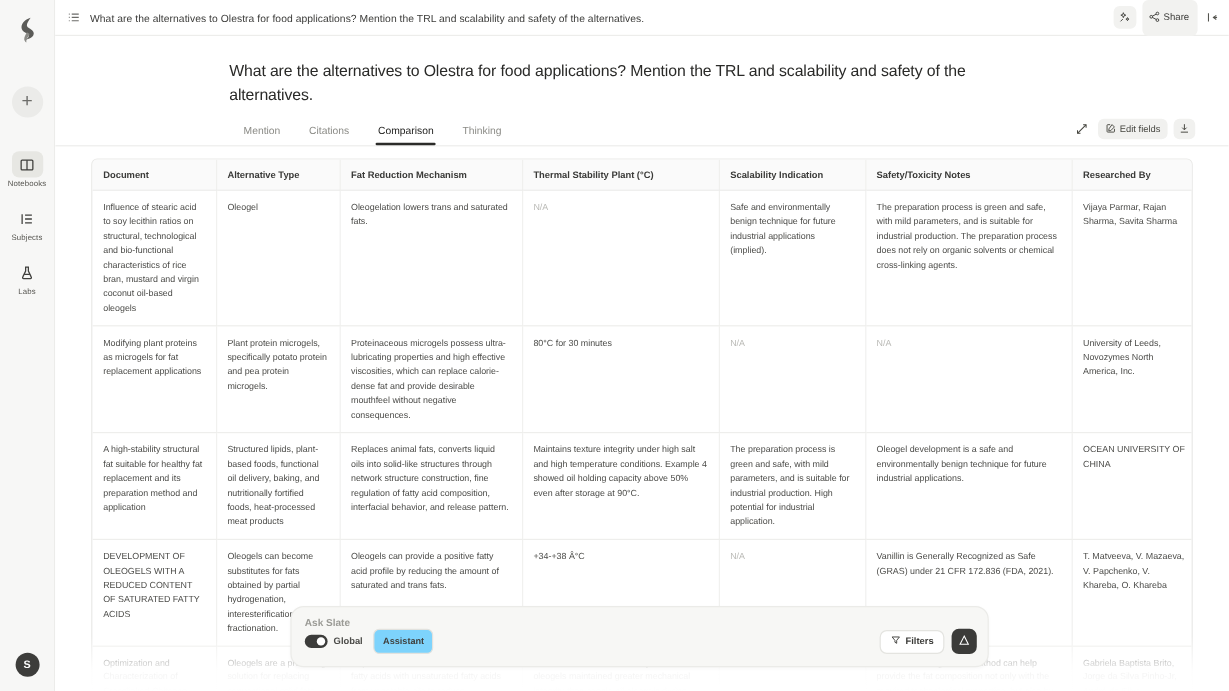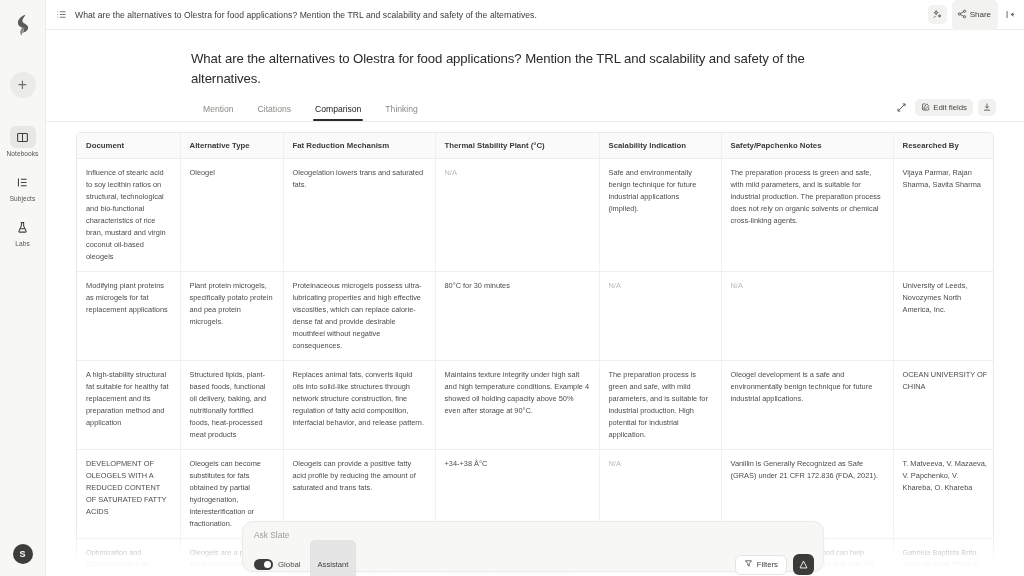--- a/index.html
+++ b/index.html
@@ -157,44 +157,45 @@
 
   
   .bottom-fade {
     position: absolute; left: 0; right: 0; bottom: 0; height: 46px;
     background: linear-gradient(to bottom, rgba(255,255,255,0) 0%, rgba(255,255,255,.92) 62%, #fff 100%);
     pointer-events: none;
   }
 
   
   .askbar {
-    position: absolute; left: 196px; bottom: 4px; width: 582px;
+    position: absolute; left: 196px; bottom: 20px; width: 582px;
     background: #f7f7f5;
     border: 1px solid #ebebe8;
     border-radius: 11px;
     height: 51px;
     padding: 8px 9px 7px 11px;
     display: flex; flex-direction: column; justify-content: flex-start;
     box-shadow: 0 1px 3px rgba(0,0,0,.03);
+    font-weight: bold;
   }
   .ask-placeholder { font-size: 8.4px; color: #9b9b96; }
   .ask-row { display: flex; align-items: center; }
   .toggle {
     width: 19px; height: 11px; border-radius: 6px; background: #3c3c3a;
     position: relative; cursor: pointer; flex: 0 0 auto;
   }
   .toggle::after {
     content: ""; position: absolute; right: 1.6px; top: 1.6px;
     width: 7.8px; height: 7.8px; border-radius: 50%; background: #fff;
   }
   .ask-lbl { font-size: 7.8px; color: #4b4b48; margin-left: 5px; }
   .chip {
     margin-left: 9px; font-size: 7.6px; color: #3f3f3c;
-    border: 1px solid #e2e2de; background: #e5e5e5;
-    border-radius: 5px; padding: 19px 7px; cursor: pointer;
+    border: 1px solid #e2e2de; background: #7dd3fc;
+    border-radius: 5px; padding: 5px 7px; cursor: pointer;
   }
   .ask-spacer { flex: 1 1 auto; }
   .filters-btn {
     display: flex; align-items: center; gap: 4px;
     background: #fff; border: 1px solid #e4e4e0;
     border-radius: 6px; padding: 3.5px 8px;
     font-size: 7.8px; color: #3b3b38; cursor: pointer;
   }
   .send-btn {
     margin-left: 6px;
@@ -352,21 +353,21 @@
                 <col class="c6">
                 <col class="c7">
             </colgroup>
             <thead>
               <tr>
                 <th>Document</th>
                 <th>Alternative Type</th>
                 <th>Fat Reduction Mechanism</th>
                 <th>Thermal Stability Plant (°C)</th>
                 <th>Scalability Indication</th>
-                <th>Safety/Papchenko Notes</th>
+                <th>Safety/Toxicity Notes</th>
                 <th>Researched By</th>
               </tr>
             </thead>
             <tbody>
               <tr>
                 <td>Influence of stearic acid to soy lecithin ratios on structural, technological and bio-functional characteristics of rice bran, mustard and virgin coconut oil-based oleogels</td>
                 <td>Oleogel</td>
                 <td>Oleogelation lowers trans and saturated fats.</td>
                 <td class="na">N/A</td>
                 <td>Safe and environmentally benign technique for future industrial applications (implied).</td>

